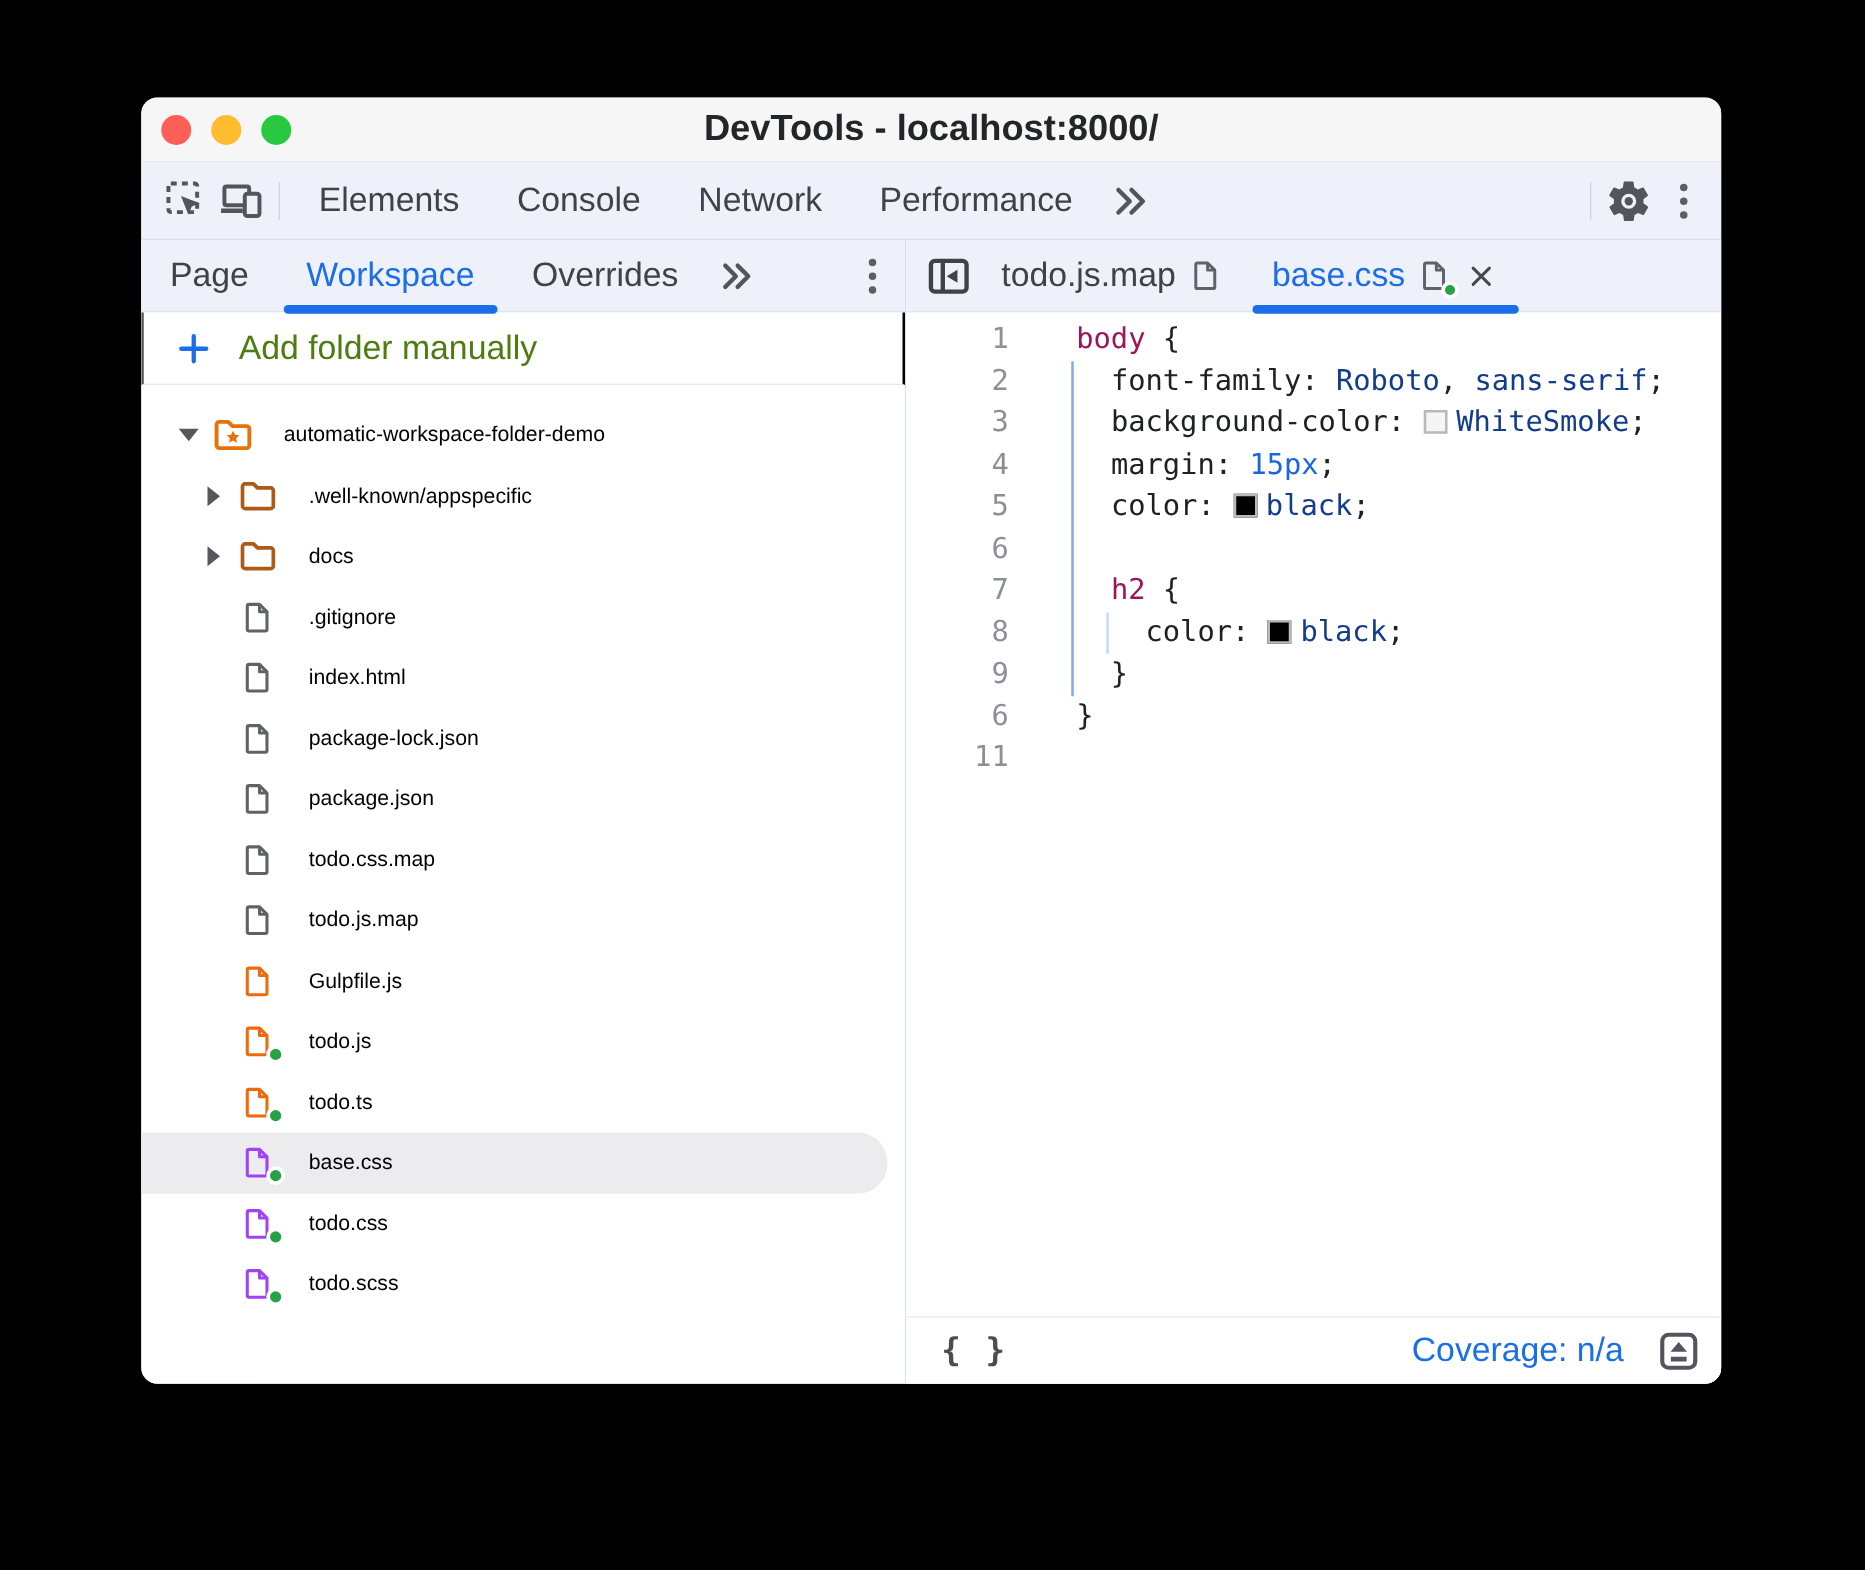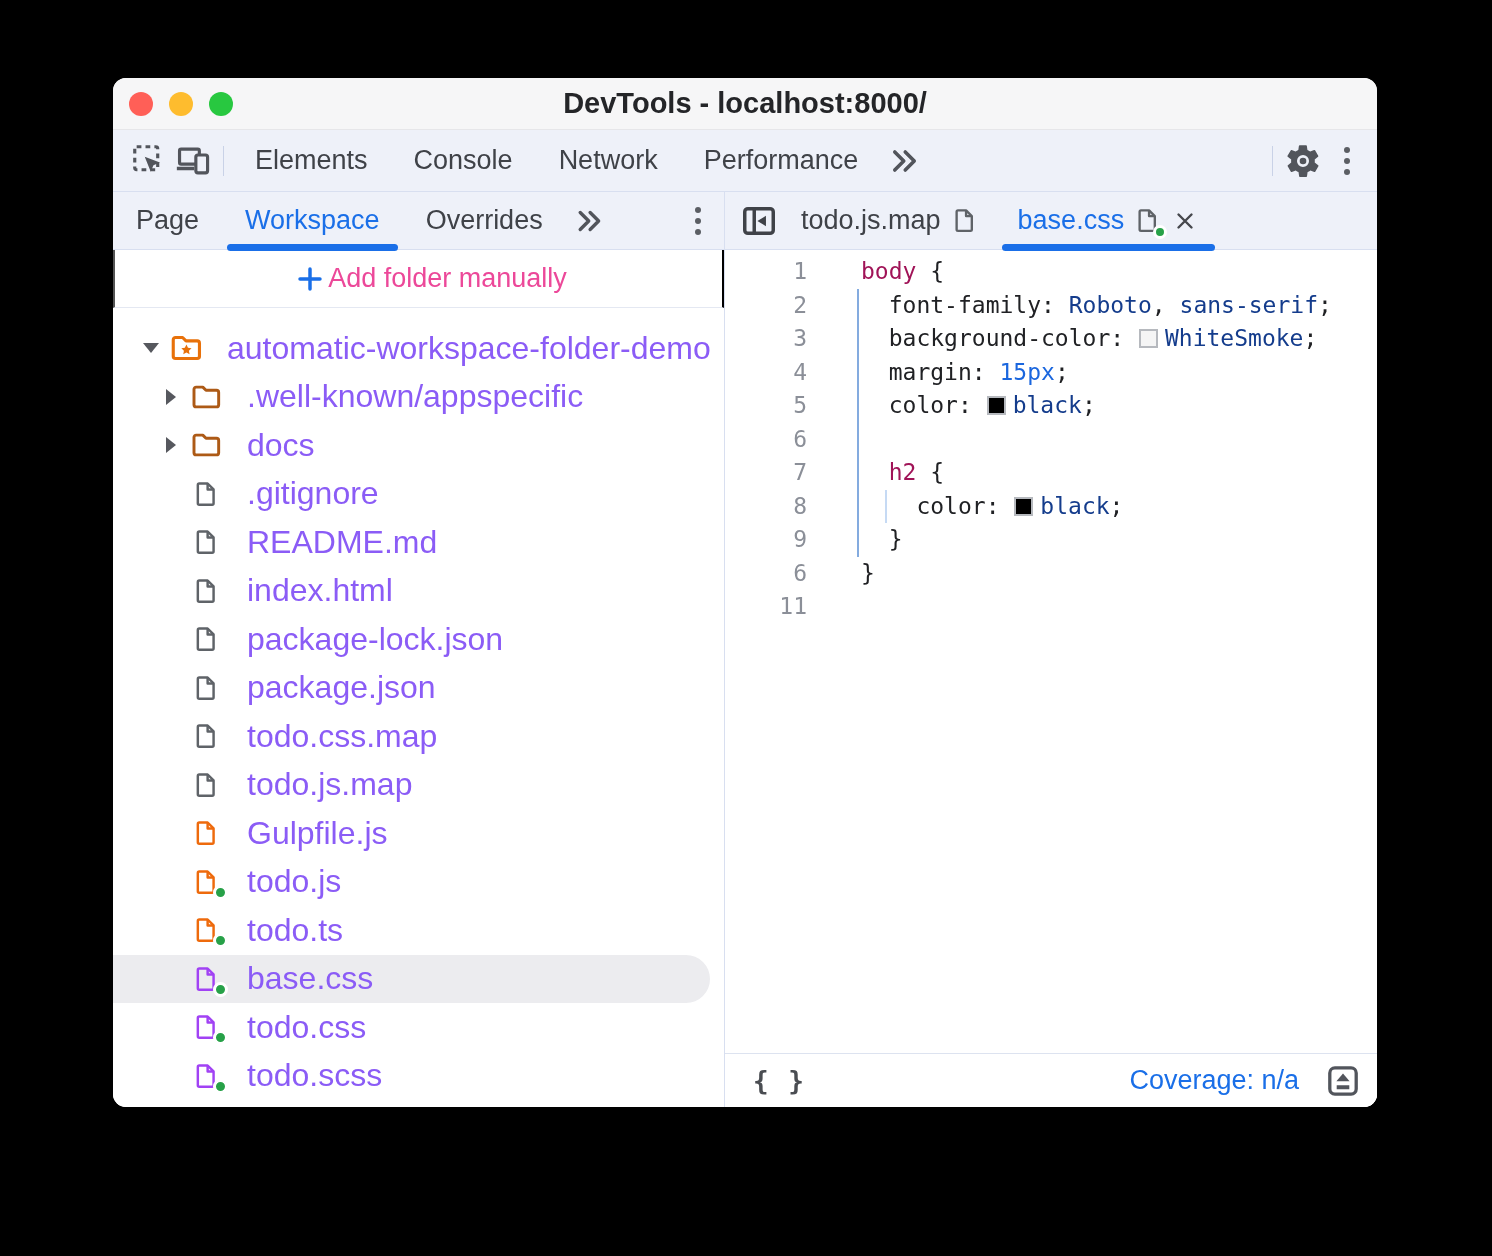--- a/index.html
+++ b/index.html
@@ -22,23 +22,23 @@
   .tabs { display:flex; height:100%; }
   .tab { position:relative; display:flex; align-items:center; padding:0 23px; font-size:27px; color:#3f4248; cursor:pointer; }
   .tab.active { color:#1a6fe8; }
   .tab.active::after { content:""; position:absolute; left:5px; right:5px; bottom:-2px; height:7px; border-radius:7px; background:#1a6fe8; z-index:3; }
   .spacer { flex:1; }
   
   .main { flex:1; display:flex; min-height:0; }
   .sidebar { width:612px; flex:none; border-right:1px solid #d8dff0; display:flex; flex-direction:column; background:#fff; }
   .strip { height:58px; flex:none; background:#eef1f9; border-bottom:1px solid #d8dff0; display:flex; align-items:center; }
   .strip .tabs { height:100%; }
-  .add-folder { height:58px; flex:none; display:flex; align-items:center; gap:2px; padding-left:24px; border-bottom:1px solid #e4e8f2; color:#ec4899; font-size:27px; cursor:pointer; background:#fff; border-top:none; width:100%;justify-content:center; }
-  
-  .tree { flex:1; padding-top:16px; overflow:hidden; font-size:32px; color:#8b5cf6; }
+  .add-folder { height:58px; flex:none; display:flex; align-items:center; gap:20px; padding-left:24px; border-bottom:1px solid #e4e8f2; color:#4d7c0f; font-size:27px; cursor:pointer; background:#fff; border-top:none; width:100%; }
+  
+  .tree { flex:1; padding-top:16px; overflow:hidden; font-size:17px; color:#000000; }
   .tree-row { height:48.5px; display:flex; align-items:center; cursor:pointer; }
   .tree-row.selected { background:#ececef; border-radius:0 24px 24px 0; margin-right:14px; }
   .twisty { width:36px; flex:none; display:flex; align-items:center; justify-content:center; }
   .twisty.down::before { content:""; border-left:8px solid transparent; border-right:8px solid transparent; border-top:10px solid #56585e; }
   .twisty.right::before { content:""; border-top:8px solid transparent; border-bottom:8px solid transparent; border-left:10px solid #56585e; }
   .twisty.hidden { visibility:hidden; }
   .tree-ic { width:34px; flex:none; display:flex; align-items:center; justify-content:center; position:relative; }
   .tree-label { margin-left:24px; white-space:nowrap; }
   .gdot { position:absolute; width:15px; height:15px; border-radius:50%; border:3px solid #fff; right:-5px; bottom:-4px; }
   
@@ -215,30 +215,20 @@
        <span class="tree-label">.gitignore</span>
      </div>
           <div class="tree-row" style="padding-left:40px">
        <span class="twisty hidden"></span>
        <span class="tree-ic">
               <svg width="28" height="28" viewBox="0 0 24 24">
                 <path d="M6.2 3h7.2l5.1 5.1V20a1.2 1.2 0 0 1-1.2 1.2H6.2A1.2 1.2 0 0 1 5 20V4.2A1.2 1.2 0 0 1 6.2 3z" fill="none" stroke="#5f6368" stroke-width="2.1" stroke-linejoin="round"></path>
                 <path d="M13.4 3v5.1h5.1" fill="none" stroke="#5f6368" stroke-width="2.1" stroke-linejoin="round"></path>
               </svg>
             </span>
-       <span class="tree-label">README.md</span>
-     </div>
-          <div class="tree-row" style="padding-left:40px">
-       <span class="twisty hidden"></span>
-       <span class="tree-ic">
-              <svg width="28" height="28" viewBox="0 0 24 24">
-                <path d="M6.2 3h7.2l5.1 5.1V20a1.2 1.2 0 0 1-1.2 1.2H6.2A1.2 1.2 0 0 1 5 20V4.2A1.2 1.2 0 0 1 6.2 3z" fill="none" stroke="#5f6368" stroke-width="2.1" stroke-linejoin="round"></path>
-                <path d="M13.4 3v5.1h5.1" fill="none" stroke="#5f6368" stroke-width="2.1" stroke-linejoin="round"></path>
-              </svg>
-            </span>
        <span class="tree-label">index.html</span>
      </div>
           <div class="tree-row" style="padding-left:40px">
        <span class="twisty hidden"></span>
        <span class="tree-ic">
               <svg width="28" height="28" viewBox="0 0 24 24">
                 <path d="M6.2 3h7.2l5.1 5.1V20a1.2 1.2 0 0 1-1.2 1.2H6.2A1.2 1.2 0 0 1 5 20V4.2A1.2 1.2 0 0 1 6.2 3z" fill="none" stroke="#5f6368" stroke-width="2.1" stroke-linejoin="round"></path>
                 <path d="M13.4 3v5.1h5.1" fill="none" stroke="#5f6368" stroke-width="2.1" stroke-linejoin="round"></path>
               </svg>
             </span>

